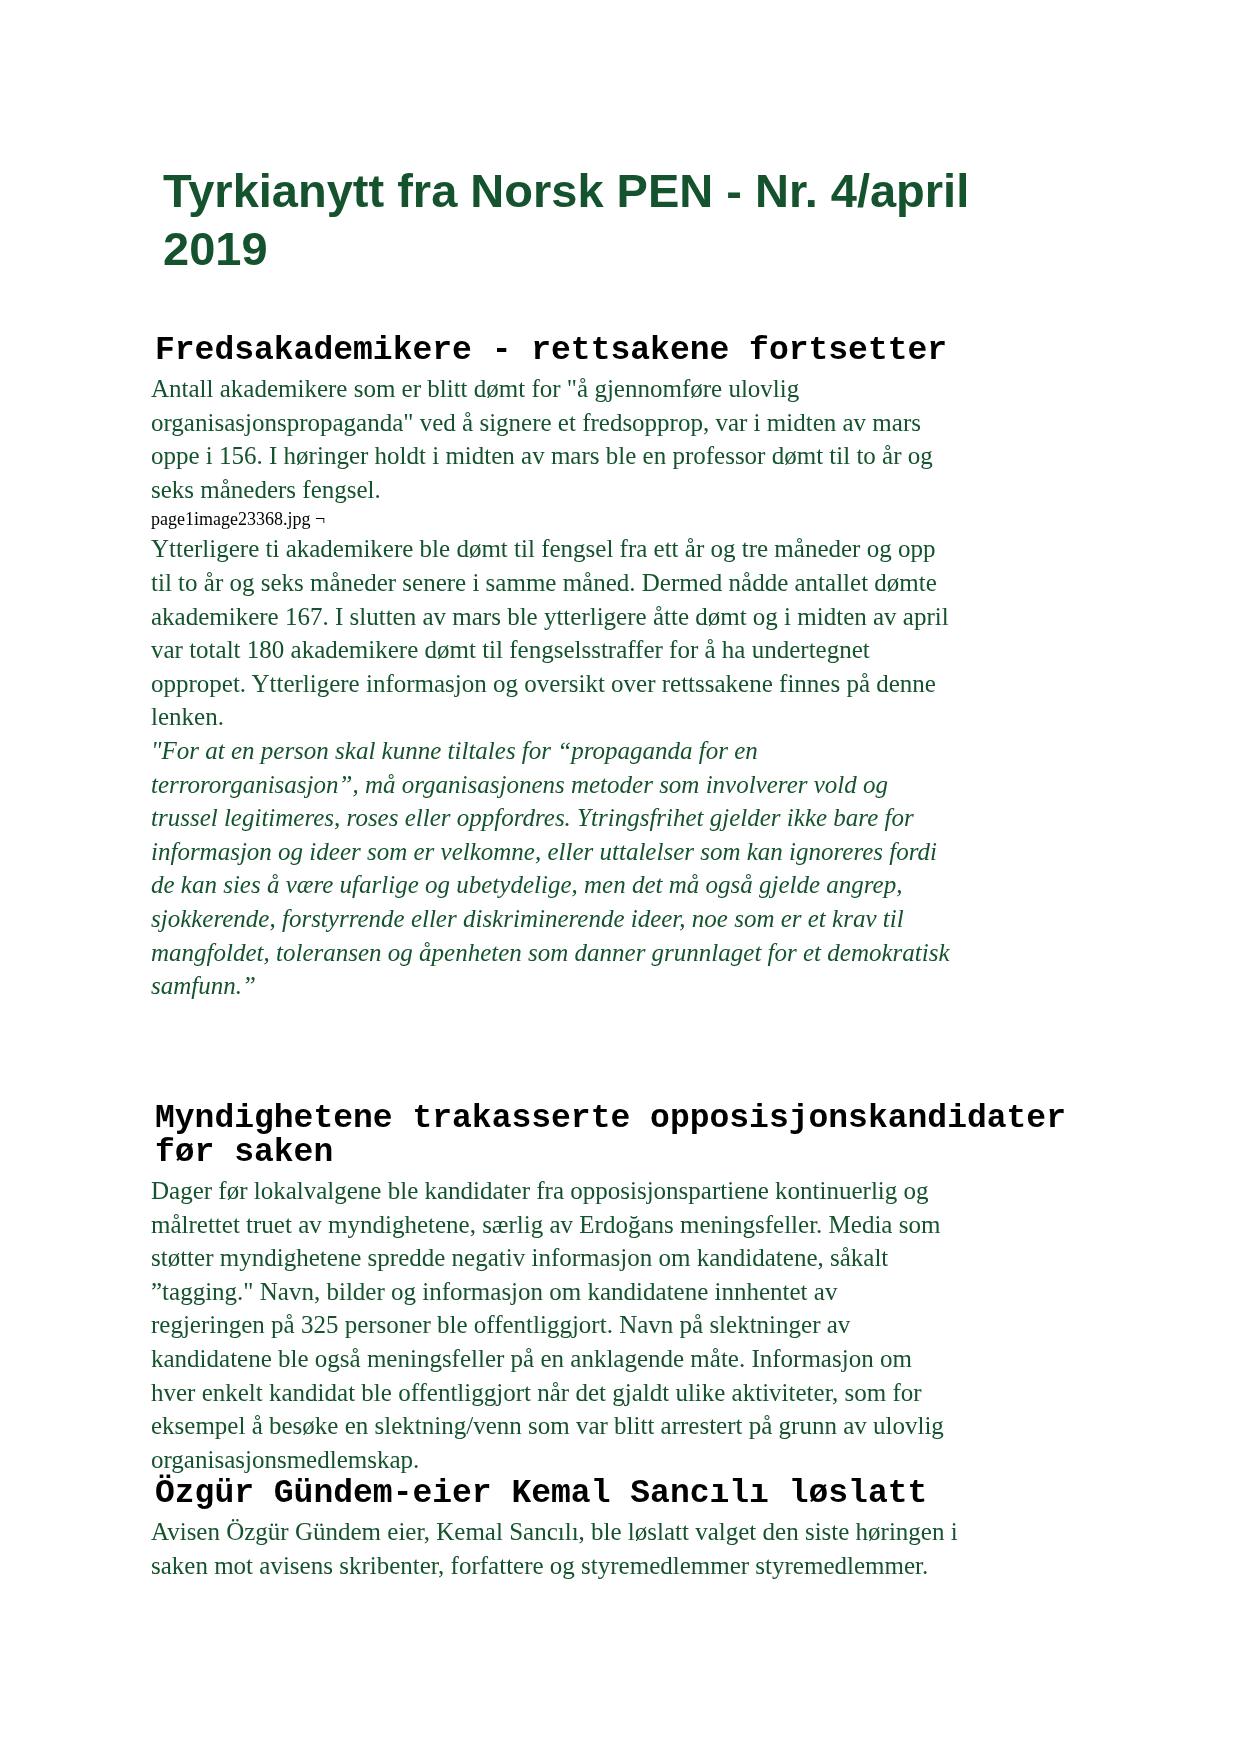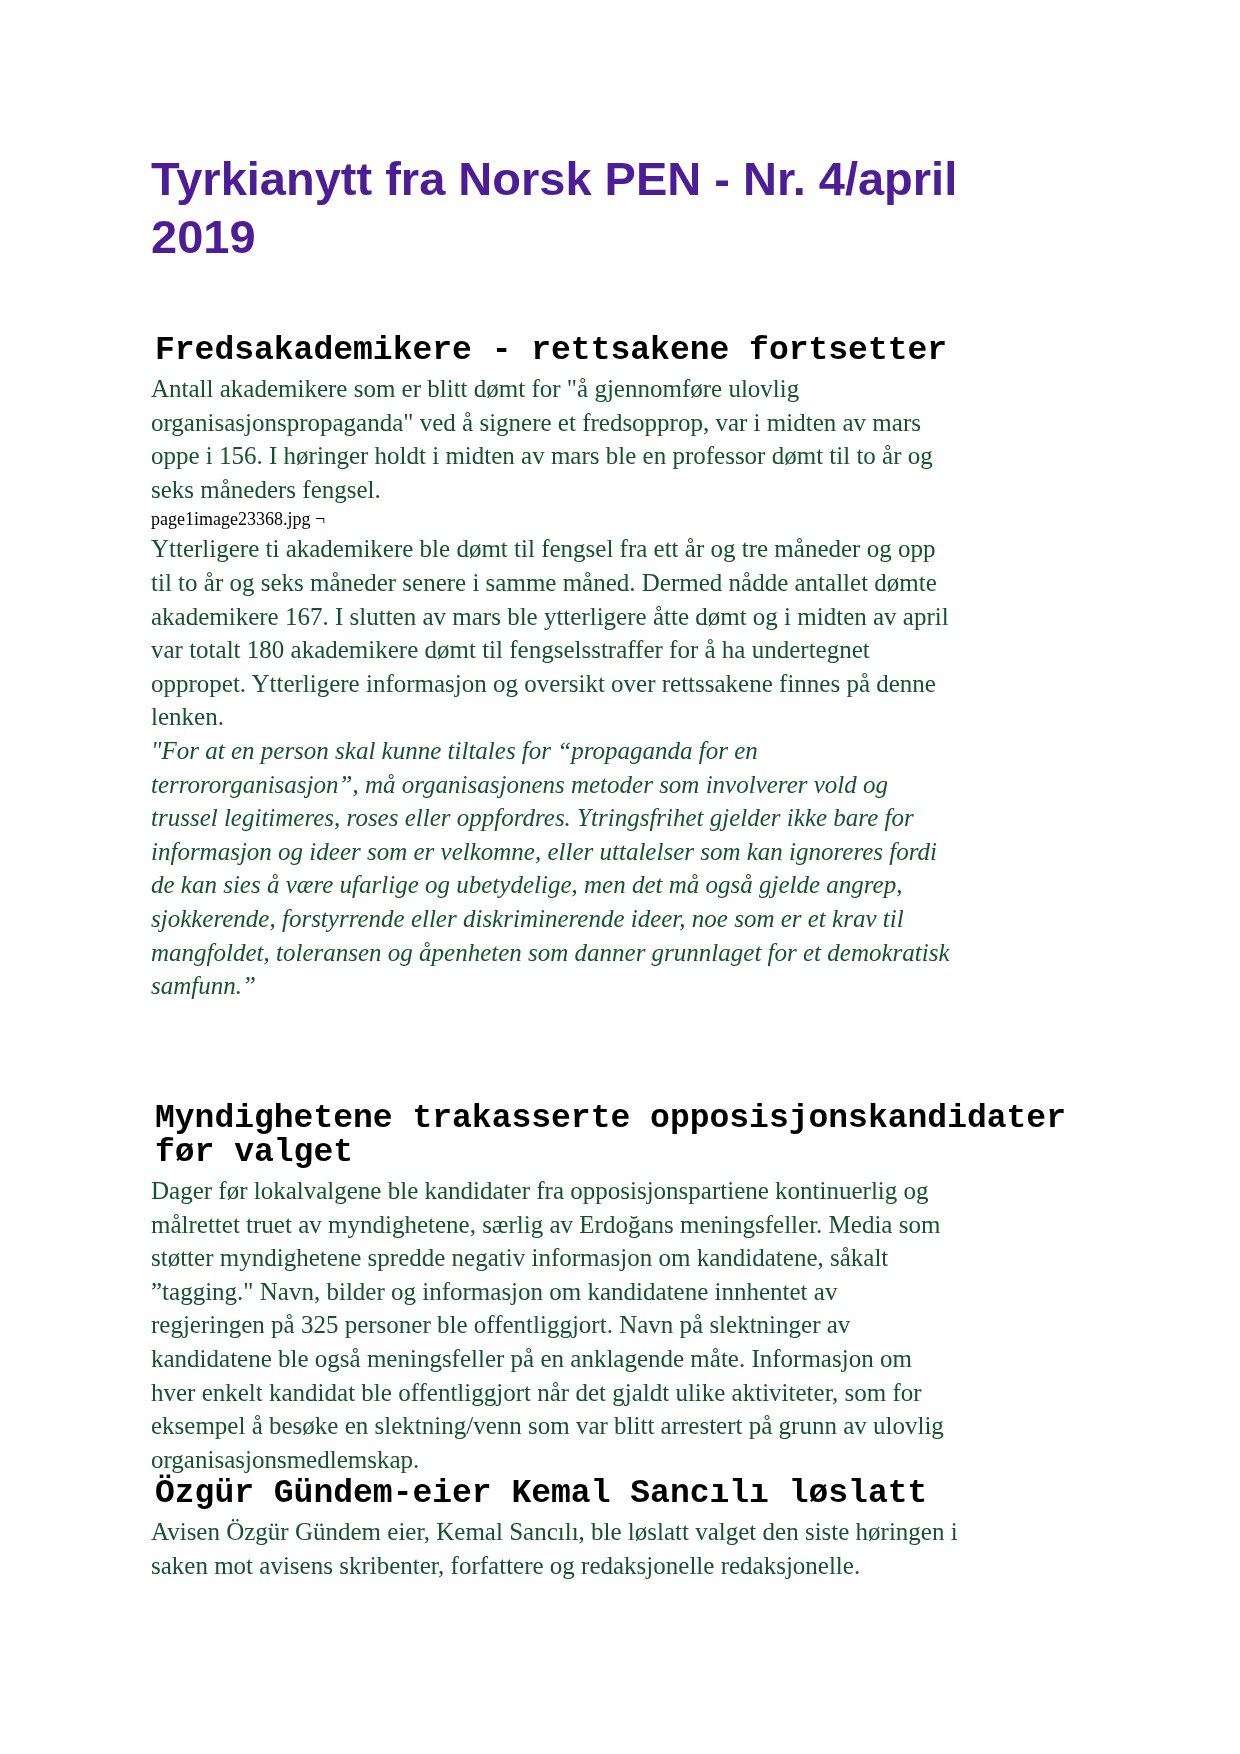--- a/index.html
+++ b/index.html
@@ -1,21 +1,21 @@
 <!DOCTYPE html>
 <html><head>
 <meta charset="utf-8">
 <style>
   html, body { margin: 0; padding: 0; background: #ffffff; }
   body { width: 1240px; height: 1754px; position: relative; overflow: hidden; }
   .page { position: absolute; left: 151px; top: 0; width: 960px; }
   .title {
     position: absolute; left: 0; top: 150px; width: 960px;
     font-family: "Liberation Sans", sans-serif; font-weight: bold;
-    font-size: 47px; line-height: 58px; color: #4c1d95; margin: 0;
+    font-size: 47px; line-height: 58px; color: #14532d; margin: 12px;
   }
   .section { position: absolute; left: 0; width: 960px; }
   .h2 {
     font-family: Liberation Mono, monospace; font-weight: bold;
     font-size: 33px; line-height: 34px; color: #000; margin: 4px;
   }
   .p {
     font-family: "Liberation Serif", serif; font-size: 25px;
     line-height: 33.6px; color: #14532d; margin: 0;
   }
@@ -59,35 +59,35 @@
       <span class="line">trussel legitimeres, roses eller oppfordres. Ytringsfrihet gjelder ikke bare for</span>
       <span class="line">informasjon og ideer som er velkomne, eller uttalelser som kan ignoreres fordi</span>
       <span class="line">de kan sies å være ufarlige og ubetydelige, men det må også gjelde angrep,</span>
       <span class="line">sjokkerende, forstyrrende eller diskriminerende ideer, noe som er et krav til</span>
       <span class="line">mangfoldet, toleransen og åpenheten som danner grunnlaget for et demokratisk</span>
       <span class="line">samfunn.”</span>
     </p>
   </div>
 
   <div class="section" style="top:1098px;">
-    <h2 class="h2">Myndighetene trakasserte opposisjonskandidater før valget</h2>
+    <h2 class="h2">Myndighetene trakasserte opposisjonskandidater før saken</h2>
     <p class="p">
       <span class="line">Dager før lokalvalgene ble kandidater fra opposisjonspartiene kontinuerlig og</span>
       <span class="line">målrettet truet av myndighetene, særlig av Erdoğans meningsfeller. Media som</span>
       <span class="line">støtter myndighetene spredde negativ informasjon om kandidatene, såkalt</span>
       <span class="line">”tagging." Navn, bilder og informasjon om kandidatene innhentet av</span>
       <span class="line">regjeringen på 325 personer ble offentliggjort. Navn på slektninger av</span>
       <span class="line">kandidatene ble også meningsfeller på en anklagende måte. Informasjon om</span>
       <span class="line">hver enkelt kandidat ble offentliggjort når det gjaldt ulike aktiviteter, som for</span>
       <span class="line">eksempel å besøke en slektning/venn som var blitt arrestert på grunn av ulovlig</span>
       <span class="line">organisasjonsmedlemskap.</span>
     </p>
   </div>
 
   <div class="section" style="top:1473px;">
     <h2 class="h2">Özgür Gündem-eier Kemal Sancılı løslatt</h2>
     <p class="p">
       <span class="line">Avisen Özgür Gündem eier, Kemal Sancılı, ble løslatt valget den siste høringen i</span>
-      <span class="line">saken mot avisens skribenter, forfattere og redaksjonelle redaksjonelle.</span>
+      <span class="line">saken mot avisens skribenter, forfattere og styremedlemmer styremedlemmer.</span>
     </p>
   </div>
 
 </div>
 
 </body></html>

